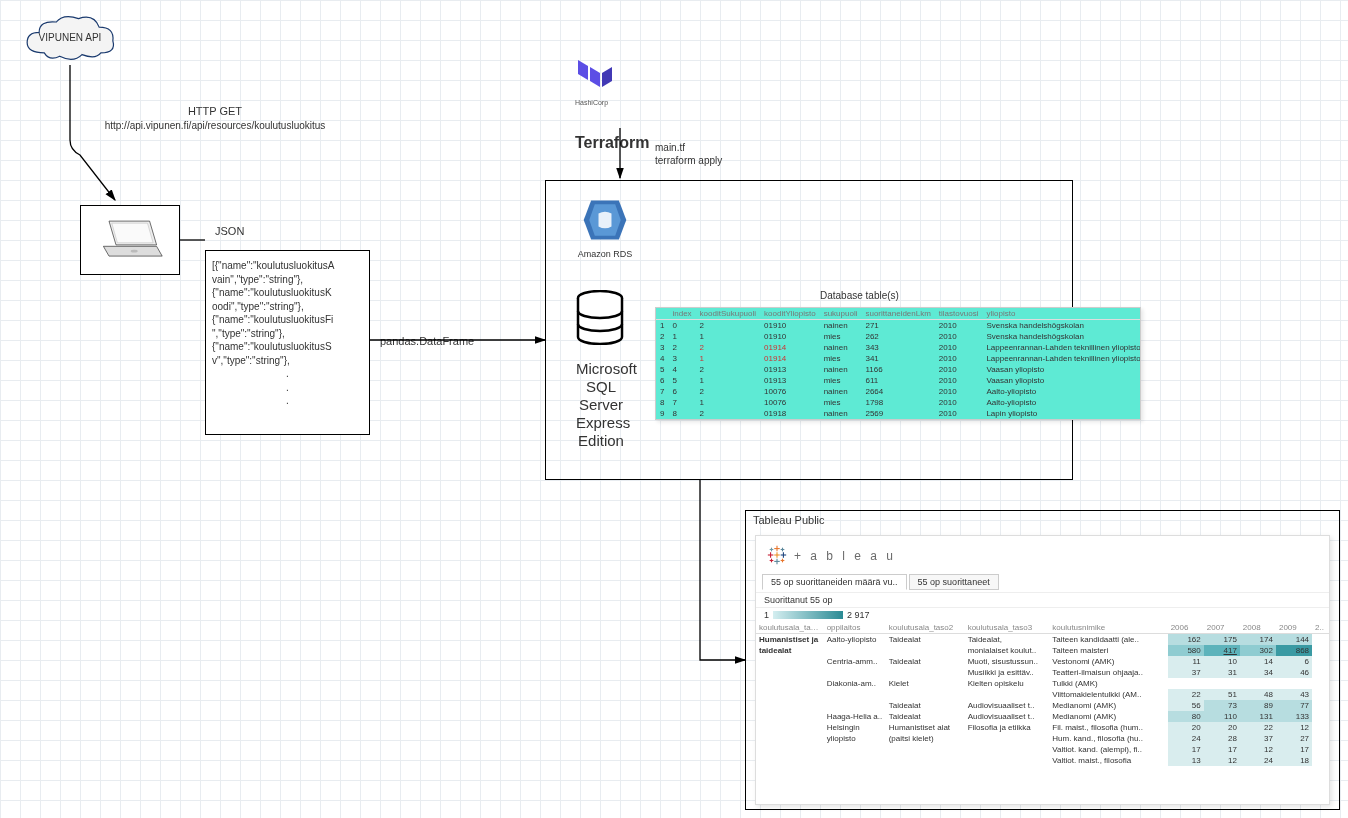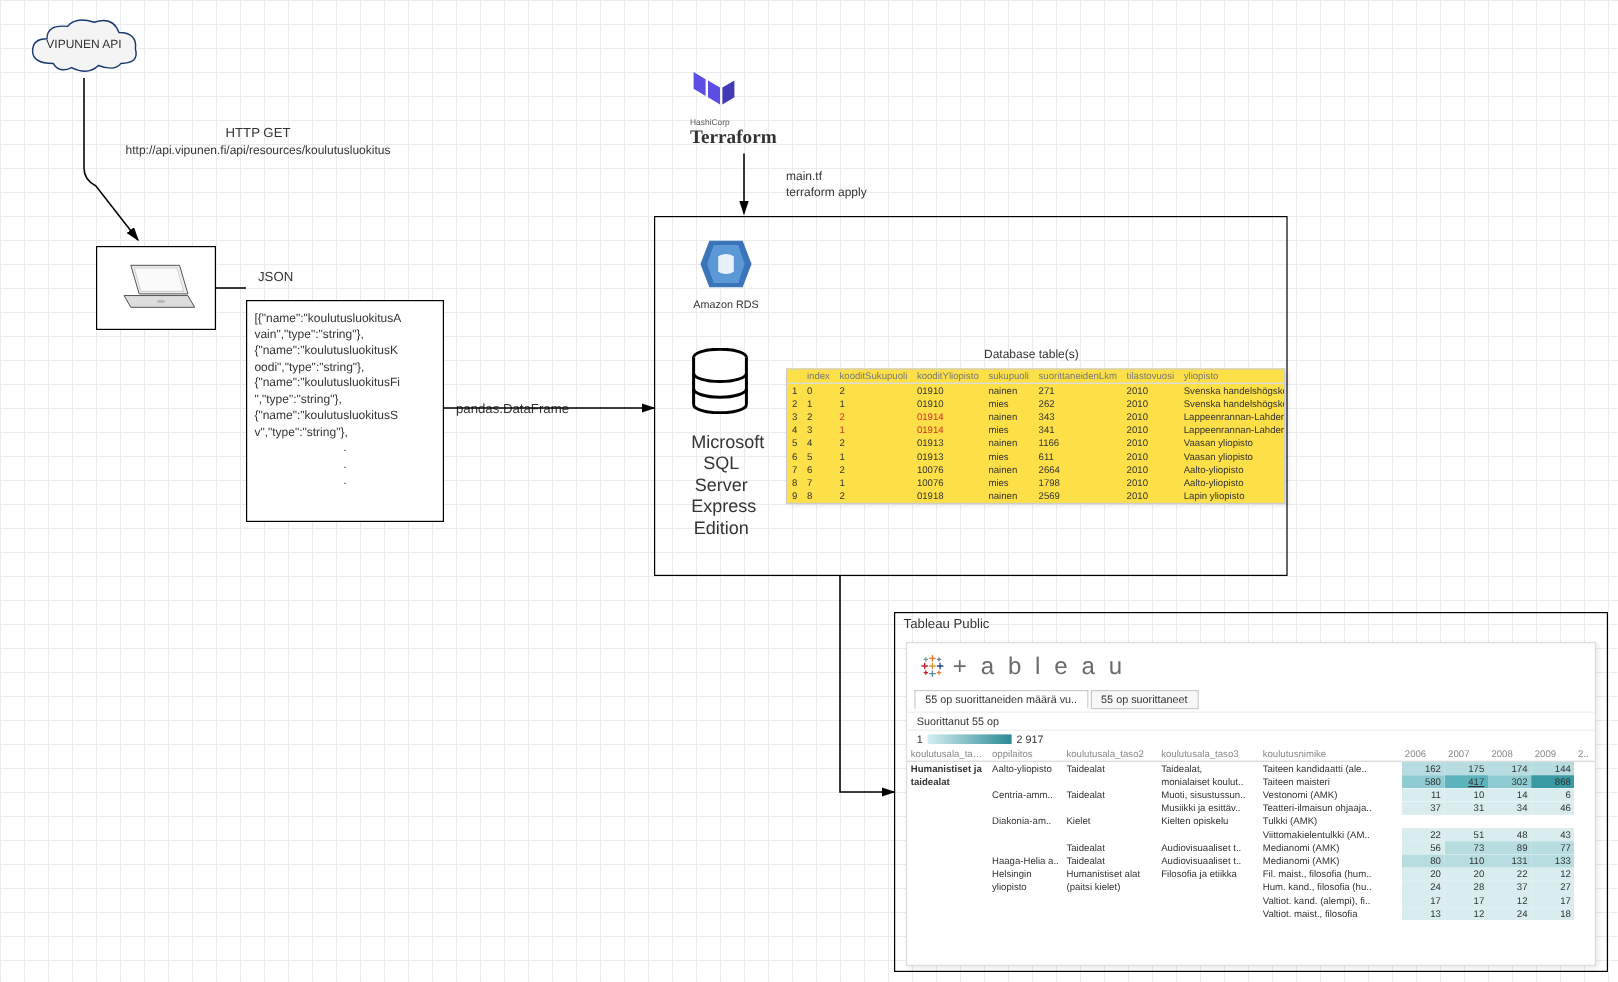--- a/index.html
+++ b/index.html
@@ -46,37 +46,37 @@
 
   
   .rds { left: 575px; top: 195px; width:60px; text-align:center; font-size:9px; }
   .rds .rds-shape { width:48px; height:50px; margin:0 auto 4px; }
   .rds .rds-shape svg { width:100%; height:100%; }
 
   
   .tf { left: 575px; top: 55px; width:120px; }
   .tf .tflogo { width:40px; height:40px; margin-bottom:4px; }
   .tf .tflogo svg { width:100%; height:100%; }
-  .tf .tfword { font-weight:bold; font-size:16px; font-family: Liberation Serif, serif; }
+  .tf .tfword { font-weight:bold; font-size:16px; font-family: Liberation Sans, sans-serif; margin-top: 28px; }
   .tf .hc { font-size:7px; color:#555; }
 
   
-  .dbtable { position:absolute; left: 655px; top: 307px; width:416px; font-size:8px; background:#fde047;}
+  .dbtable { position:absolute; left: 655px; top: 307px; width:486px; font-size:8px; background:#5eead4;}
   .dbtable table { border-collapse: collapse; width:100%; }
   .dbtable th, .dbtable td { padding:1px 4px; text-align:left; white-space:nowrap; overflow:hidden; }
   .dbtable th { color:#777; font-weight:normal; border-bottom:1px solid #ddd; }
   .dbtable td { color:#333; }
   .dbtable .hl { color:#c33; }
   .dbtable-wrap { border:1px solid #ccc; box-shadow: 2px 2px 4px rgba(0,0,0,0.1); max-height:140px; overflow:hidden;}
 
   
   .tableaubox { left: 745px; top: 510px; width: 595px; height: 300px; border:1px solid #000; background:transparent; }
   .tableau-inner { position:absolute; left: 755px; top: 535px; width:575px; height:270px; background:#fff; border:1px solid #ddd; box-shadow: 2px 2px 5px rgba(0,0,0,0.1); overflow:hidden;}
   .tableau-logo { display:flex; align-items:center; gap:6px; padding:8px 10px 4px; }
-  .tableau-logo .tword { font-size:20px; letter-spacing:3px; color:#6b6b6b; font-family: 'Trebuchet MS', sans-serif;}
+  .tableau-logo .tword { font-size:12px; letter-spacing:3px; color:#6b6b6b; font-family: 'Trebuchet MS', sans-serif;}
   .tableau-tabs { display:flex; gap:2px; padding:2px 6px; font-size:9px; }
   .tableau-tabs .tab { border:1px solid #ccc; padding:2px 8px; background:#f7f7f7; }
   .tableau-tabs .tab.active { background:#fff; border-bottom-color:#fff; }
   .tableau-suorit { padding:2px 8px; font-size:9px; border-top:1px solid #eee; border-bottom:1px solid #eee; display:flex; align-items:center; gap:4px;}
   .gradbar { width:70px; height:8px; background: linear-gradient(to right, #d4eef0, #2a8a94); display:inline-block;}
   .tableau-title2 { text-align:center; font-size:13px; padding:4px 0; color:#555;}
   .ttable { width:100%; font-size:8px; border-collapse:collapse; table-layout:fixed; }
   .ttable th, .ttable td { padding:1px 3px; text-align:left; overflow:hidden; white-space:nowrap; text-overflow:ellipsis; }
   .ttable th { color:#888; font-weight:normal; border-bottom:1px solid #ddd;}
   .ttable td.num { text-align:right; }

